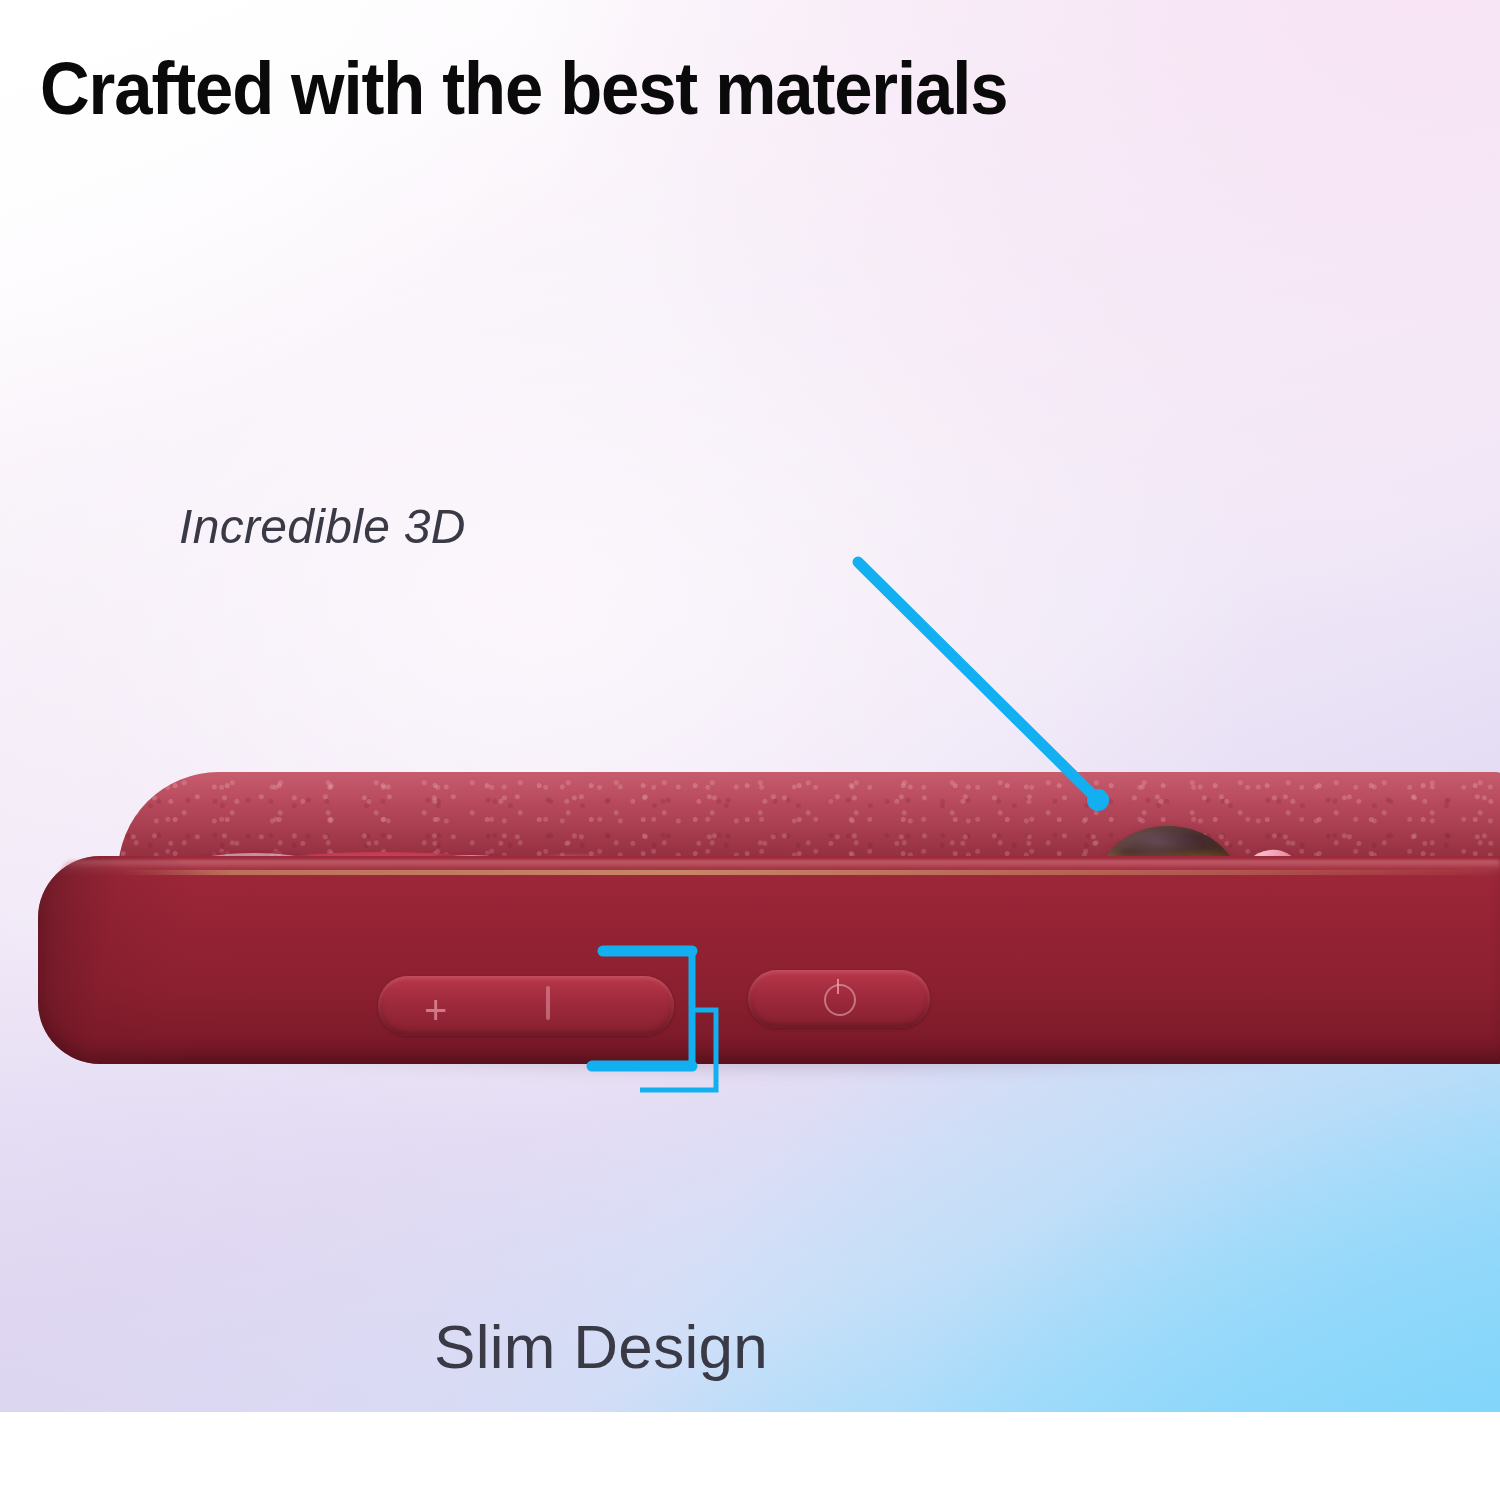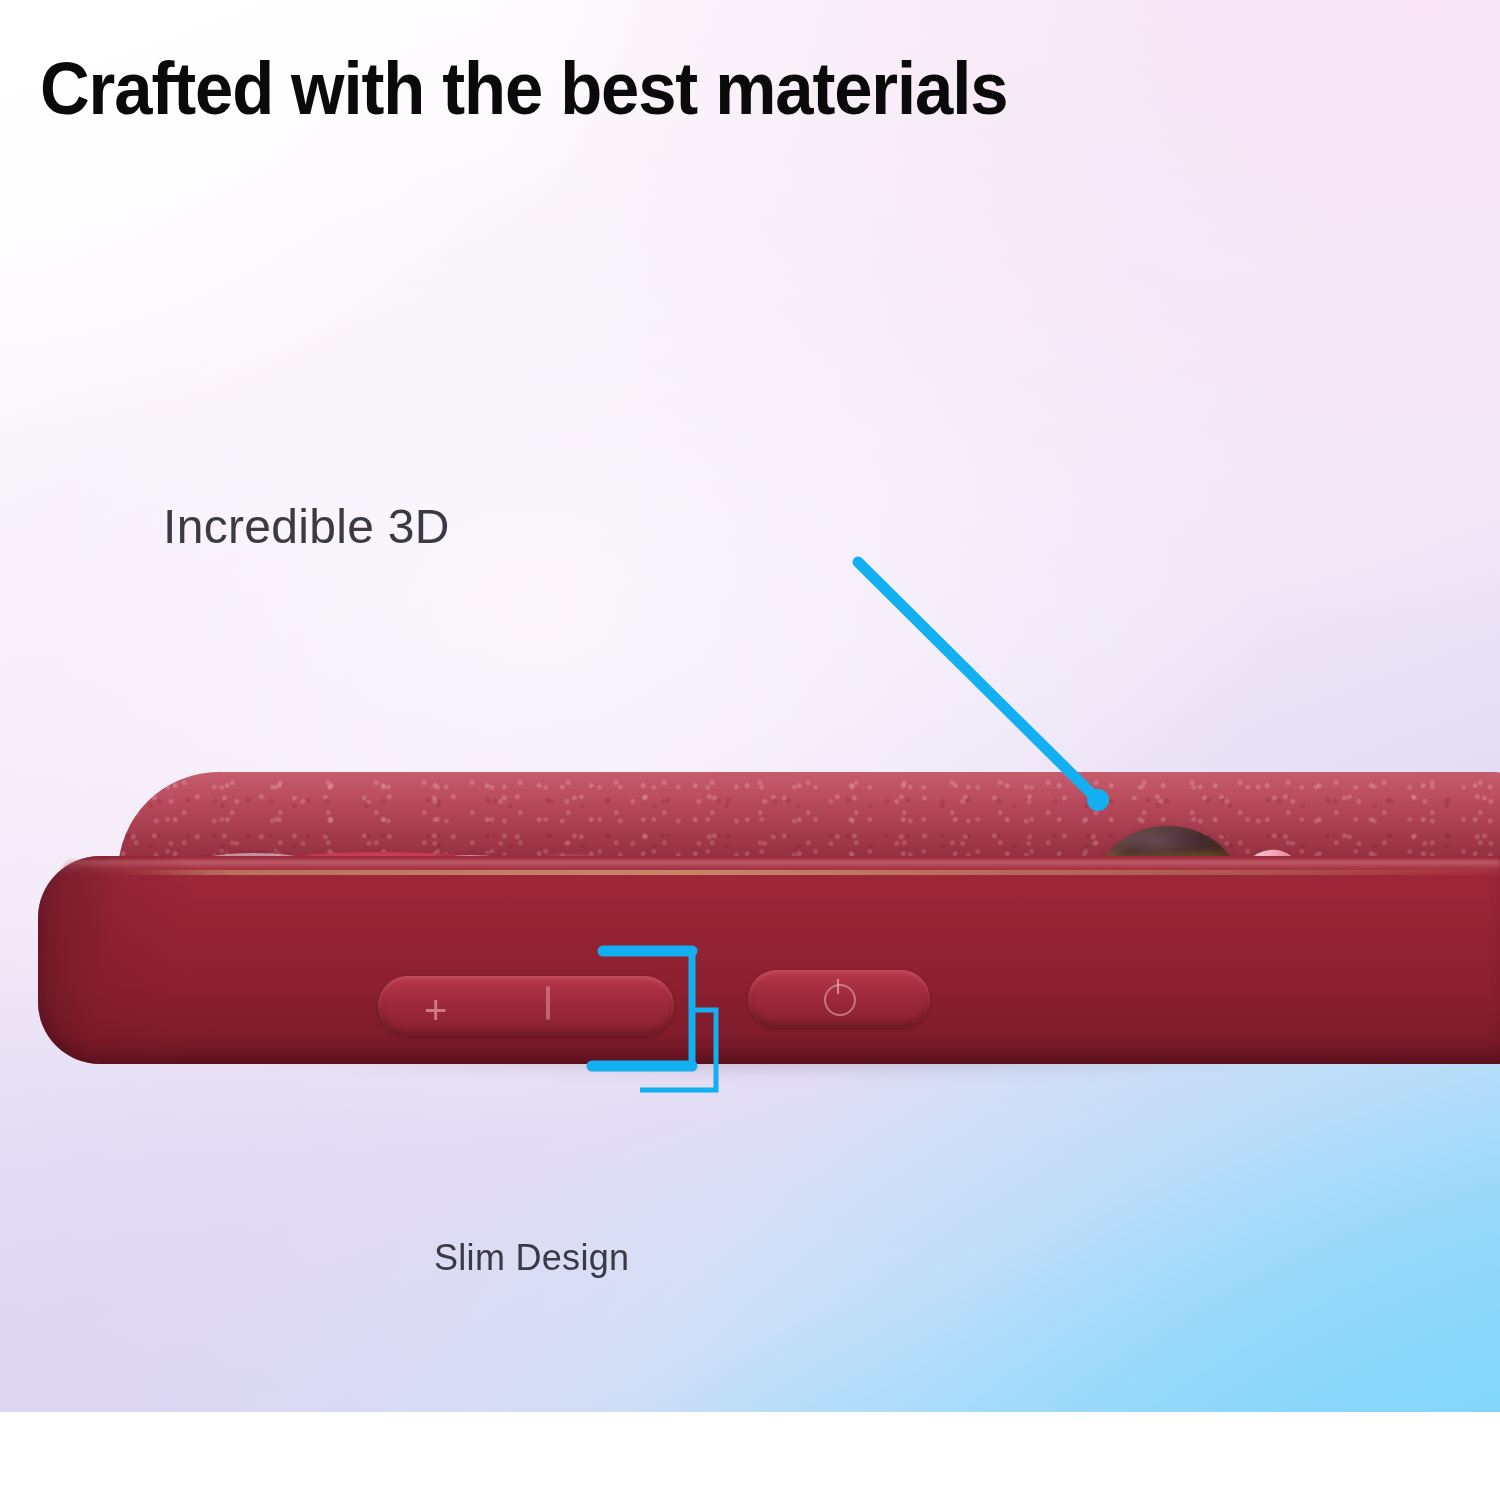--- a/index.html
+++ b/index.html
@@ -89,29 +89,30 @@
   
   .callout-label {
     position: absolute;
     color: #3a3a46;
     font-family: "Liberation Sans", sans-serif;
     font-weight: 300;
     letter-spacing: 0.3px;
     line-height: 1.28;
   }
   #label-eyes {
-    left: 163px;
+    left: 179px;
     top: 496px;
     font-size: 48px;
     text-align: left;
+    font-style: italic;
   }
   #label-slim {
     left: 434px;
-    top: 1235px;
-    font-size: 36px;
+    top: 1307px;
+    font-size: 62px;
   }
 
   
   #product {
     position: absolute;
     left: 0;
     top: 760px;
     width: 1500px;
     height: 360px;
   }

